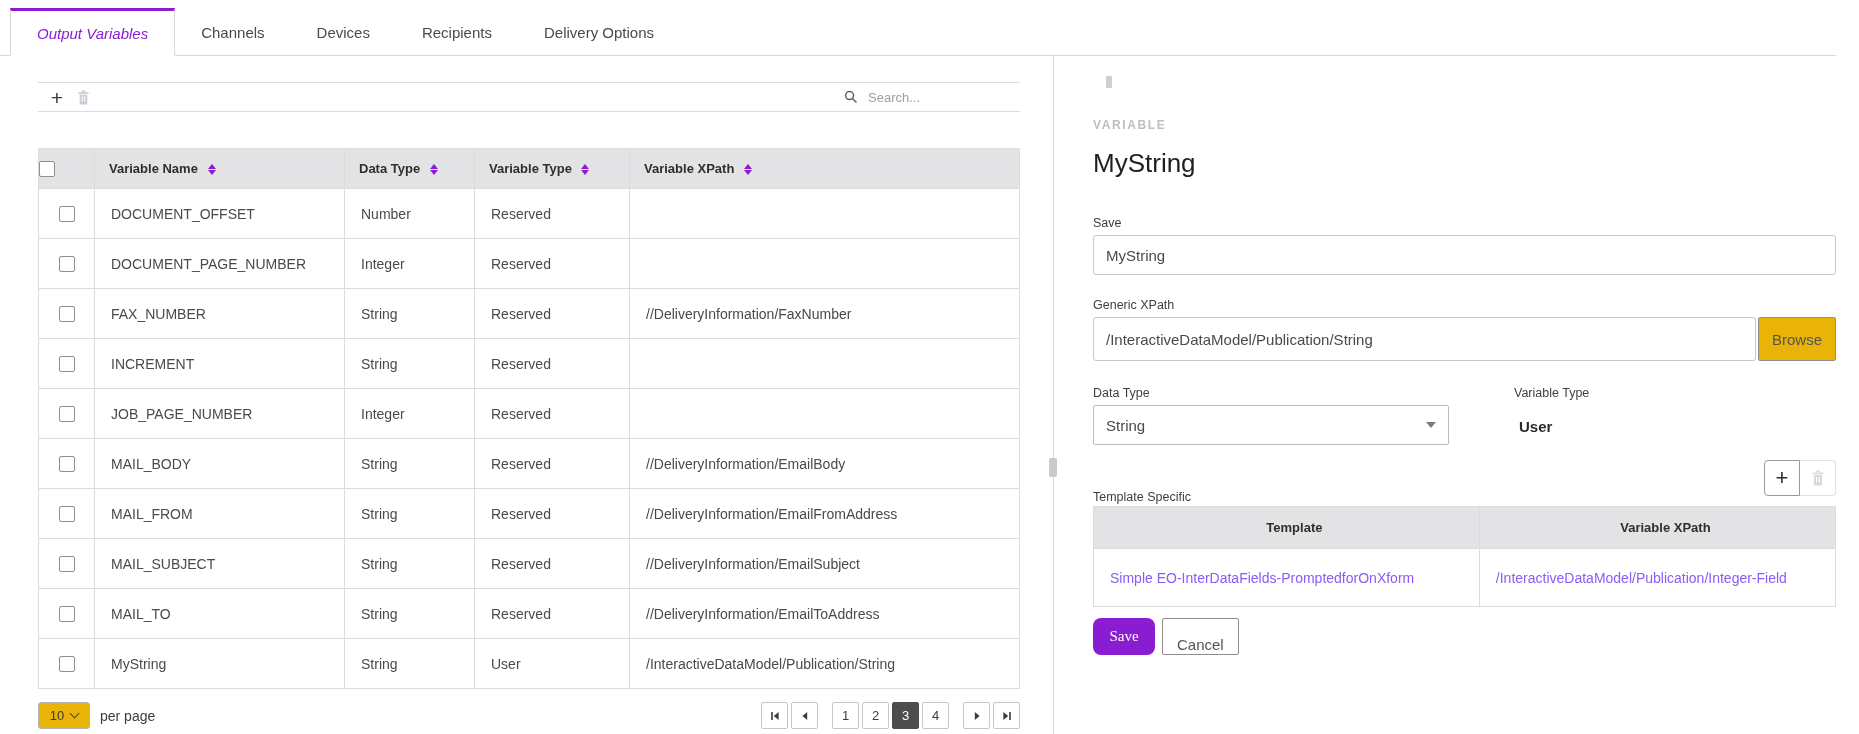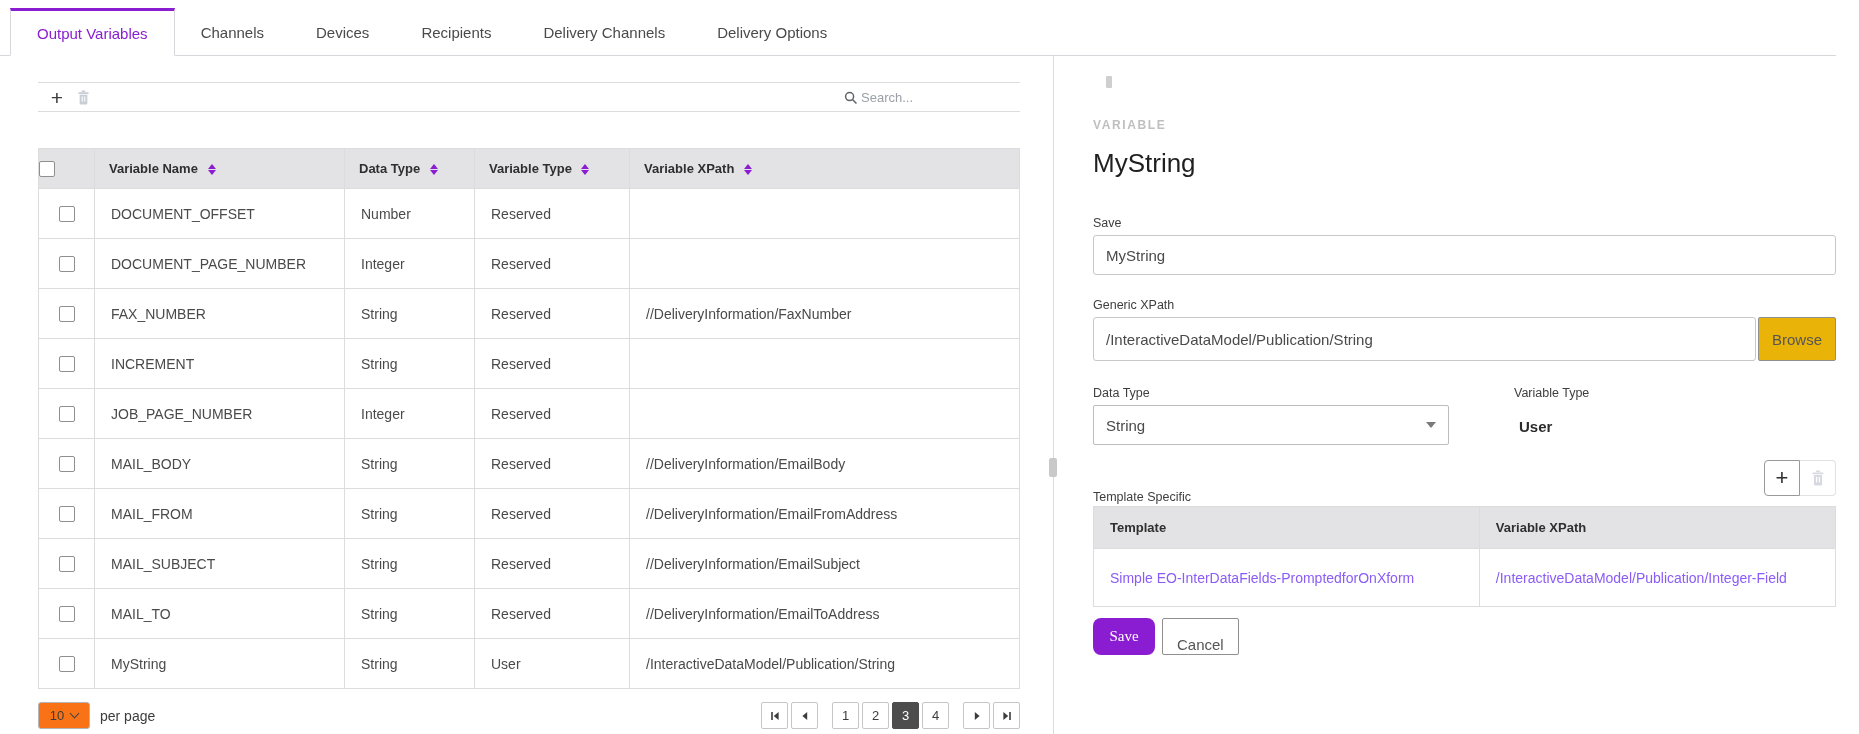--- a/index.html
+++ b/index.html
@@ -18,33 +18,33 @@
     position:absolute; left:0; top:0; width:1836px; height:56px;
     border-bottom:1px solid #d8d8dc; display:flex; align-items:flex-end; padding-left:10px;
   }
   .tab{
     height:46px; padding:0 26px; display:flex; align-items:center;
     font-size:15px; color:#4a4a4a; cursor:pointer; background:#fff;
   }
   .tab.active{
     color:var(--purple);
     border:1px solid #d8d8dc; border-top:3px solid var(--purple);
-    border-bottom:1px solid #fff; margin-bottom:-1px; height:48px;
+    border-bottom:1px solid #fff; margin-bottom:-1px; height:48px;font-style:italic;
   }
 
   
   .left-panel{ position:absolute; left:38px; top:82px; width:982px; }
   .list-toolbar{
     height:30px; border-top:1px solid var(--border); border-bottom:1px solid var(--border);
     display:flex; align-items:center; padding:0 6px;
   }
   .icon-btn{ background:none; border:none; display:flex; align-items:center; justify-content:center;
     width:26px; height:26px; cursor:pointer; }
   .plus-glyph{ font-size:21px; font-weight:300; color:#3c3c3c; line-height:1; }
-  .search-wrap{ margin-left:auto; width:170px; display:flex; align-items:flex-end; gap:3px; }
+  .search-wrap{ margin-left:auto; width:170px; display:flex; align-items:flex-start; gap:10px; }
   .search-wrap input{
     border:none; outline:none; font-size:13px; color:#4a4a4a; width:120px;
     font-family:"Liberation Sans", sans-serif;
   }
   .search-wrap input::placeholder{ color:#9aa0a6; }
 
   table.vars{ width:100%; border-collapse:collapse; margin-top:36px; }
   table.vars th, table.vars td{ border:1px solid var(--border); }
   table.vars th{
     background:var(--hdr-bg); height:40px; text-align:left; font-size:13px; color:#2f2f2f;
@@ -57,21 +57,21 @@
     display:inline-block; width:16px; height:16px; border:1.6px solid #8f8f8f; border-radius:2px;
     background:#fff; vertical-align:middle; cursor:pointer;
   }
   .sort{ display:inline-flex; flex-direction:column; margin-left:6px; vertical-align:middle; gap:1px; }
   .sort i{ display:block; width:0; height:0; border-left:4px solid transparent; border-right:4px solid transparent; }
   .sort .up{ border-bottom:5px solid var(--purple); }
   .sort .dn{ border-top:5px solid var(--purple); }
 
   .list-footer{ margin-top:13px; display:flex; align-items:center; }
   .pp-select{
-    width:52px; height:27px; border:1px solid #b5b5b5; border-radius:3px; background:#f97316;
+    width:52px; height:27px; border:1px solid #b5b5b5; border-radius:3px; background:#eab308;
     display:flex; align-items:center; justify-content:center; gap:7px; font-size:13px; cursor:pointer;
   }
   .chev{ width:7px; height:7px; border-right:1.6px solid #444; border-bottom:1.6px solid #444;
     transform:rotate(45deg); margin-top:-4px; }
   .pp-label{ font-size:14px; margin-left:10px; color:#3c3c3c; }
   .pager{ margin-left:auto; display:flex; align-items:center; }
   .pg-btn{
     min-width:27px; height:27px; border:1px solid #c6c6c6; background:#fff; border-radius:2px;
     display:flex; align-items:center; justify-content:center; font-size:13px; color:#3c3c3c;
     cursor:pointer; margin-left:3px;
@@ -125,21 +125,21 @@
   .sq-btn{
     width:36px; height:36px; background:#fff; display:flex; align-items:center; justify-content:center;
     cursor:pointer;
   }
   .sq-btn.add{ border:1px solid #9a9a9a; border-radius:4px 0 0 4px; }
   .sq-btn.del{ border:1px solid #e2e2e2; border-left:none; border-radius:0 4px 4px 0; cursor:default; }
   .sq-btn .plus-glyph{ font-size:22px; color:#2f2f2f; }
 
   table.tmpl{ position:absolute; left:0; top:450px; width:100%; border-collapse:collapse; }
   table.tmpl th, table.tmpl td{ border:1px solid var(--border); text-align:left; }
-  table.tmpl th{ background:var(--hdr-bg); height:42px; font-size:13px; color:#2f2f2f; padding-left:16px; }
+  table.tmpl th{ background:var(--hdr-bg); height:42px; font-size:13px; color:#2f2f2f; padding-left:16px;text-align:center; }
   table.tmpl td{ height:58px; font-size:14px; color:#8b5cf6; padding-left:16px; background:#fff; }
   .tmpl-col1{ width:52%; }
 
   .detail-buttons{ position:absolute; left:0; top:562px; display:flex; }
   .save-btn{
     min-width:62px; height:37px; background:var(--purple); color:#fff; border:none; border-radius:8px;
     font-size:15px; padding:0 14px; cursor:pointer; font-family:Liberation Serif, serif;
   }
   .cancel-btn{
     min-width:76px; height:37px; background:#fff; color:#555; border:1px solid #8f8f8f; border-radius:2px;
@@ -148,21 +148,20 @@
   }
 </style>
 </head>
 <body>
 
 <nav class="tabbar">
   <div class="tab active">Output Variables</div>
   <div class="tab">Channels</div>
   <div class="tab">Devices</div>
   <div class="tab">Recipients</div>
-  <div class="tab">Delivery Channels</div>
   <div class="tab">Delivery Options</div>
 </nav>
 
 <section class="left-panel">
 
   <div class="list-toolbar">
     <button class="icon-btn">
       <span class="plus-glyph">+</span>
     </button>
     <button class="icon-btn">

